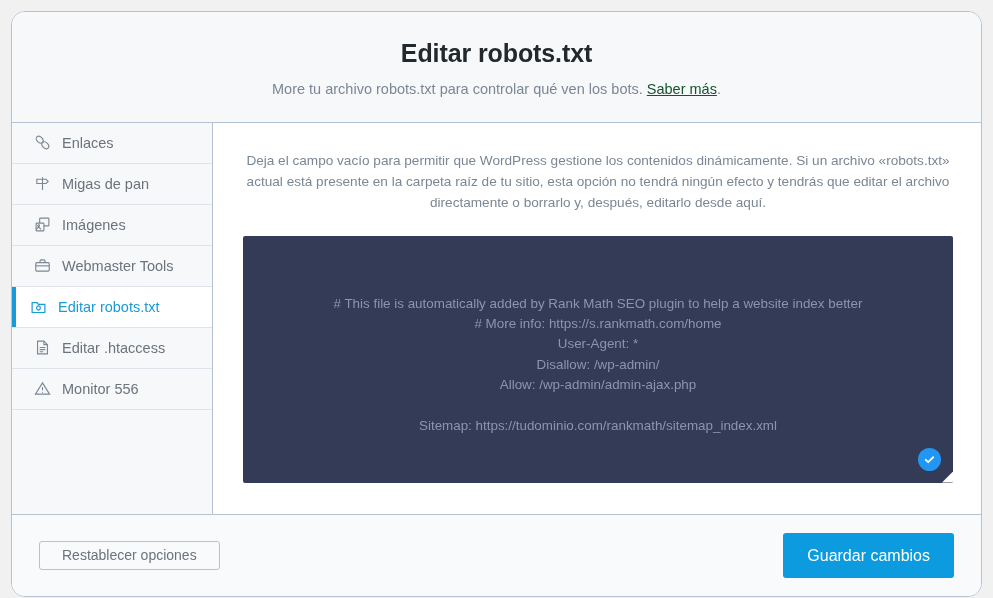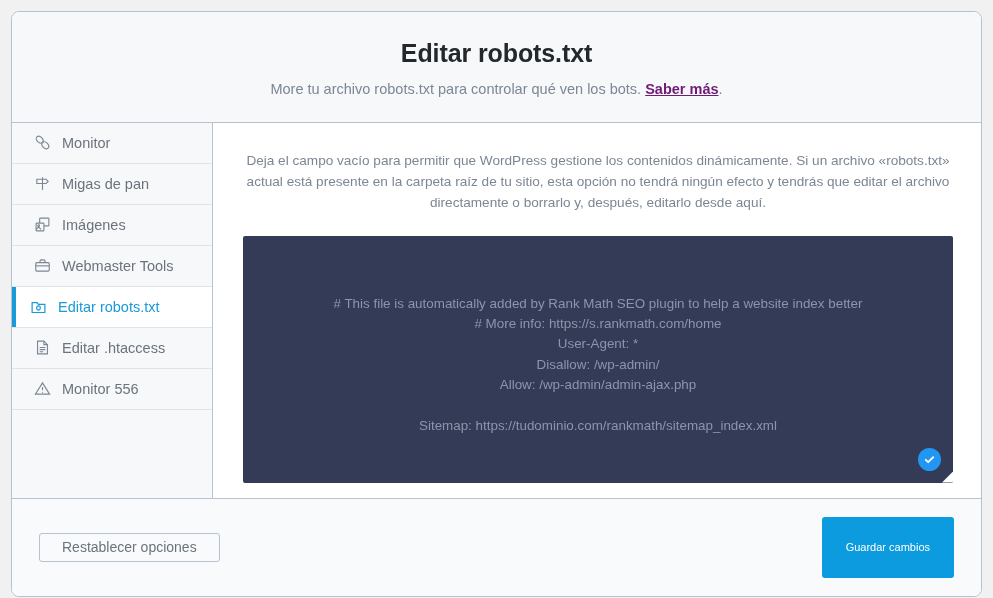--- a/index.html
+++ b/index.html
@@ -22,21 +22,21 @@
 
   
   .card {
     position: absolute;
     left: 11px;
     top: 11px;
     width: 971px;
     height: 586px;
     background: #ffffff;
     border: 1px solid #b5c2cf;
-    border-radius: 8px;
+    border-radius: 14px;
     overflow: hidden;
     display: flex;
     flex-direction: column;
   }
 
   
   .card-header {
     background: #f7f8fa;
     border-bottom: 1px solid #b5c2cf;
     padding: 26px 20px 22px;
@@ -50,23 +50,22 @@
     letter-spacing: -0.1px;
     line-height: 1.25;
   }
   .card-subtitle {
     margin-top: 10px;
     font-size: 14.5px;
     color: #7b8794;
     line-height: 1.4;
   }
   .card-subtitle a {
-    color: #701a75;
+    color: #14532d;
     text-decoration: underline;
-    font-weight: bold;
   }
 
   
   .card-body {
     display: flex;
     flex: 1 1 auto;
     min-height: 0;
     align-items: flex-start;
     background: #ffffff;
   }
@@ -196,26 +195,26 @@
     color: #6b737c;
     background: #f9fafb;
     border: 1px solid #b5c2cf;
     border-radius: 3px;
     padding: 5px 22px;
     cursor: pointer;
     line-height: 1.2;
   }
   .btn-primary {
     font-family: "Liberation Sans", sans-serif;
-    font-size: 11px;
+    font-size: 16px;
     color: #ffffff;
     background: #0d9bdf;
     border: 0;
     border-radius: 3px;
-    padding: 24px 24px;
+    padding: 13px 24px;
     cursor: pointer;
     line-height: 1.2;
   }
 </style>
 </head>
 <body>
 
 <div class="page">
   <div class="card">
 
@@ -228,21 +227,21 @@
 
       <nav class="sidebar">
 
         <div class="nav-item">
           <span class="nav-icon">
             <svg width="17" height="17" viewBox="0 0 24 24" fill="none" stroke="currentColor" stroke-width="1.6">
               <ellipse cx="8" cy="8" rx="4" ry="5.5" transform="rotate(-45 8 8)"></ellipse>
               <ellipse cx="16" cy="16" rx="4" ry="5.5" transform="rotate(-45 16 16)"></ellipse>
             </svg>
           </span>
-          <span>Monitor</span>
+          <span>Enlaces</span>
         </div>
 
         <div class="nav-item">
           <span class="nav-icon">
             <svg width="17" height="17" viewBox="0 0 24 24" fill="none" stroke="currentColor" stroke-width="1.6">
               <path d="M12 3v18"></path>
               <path d="M4 6h13l3 3-3 3H4z"></path>
             </svg>
           </span>
           <span>Migas de pan</span>

